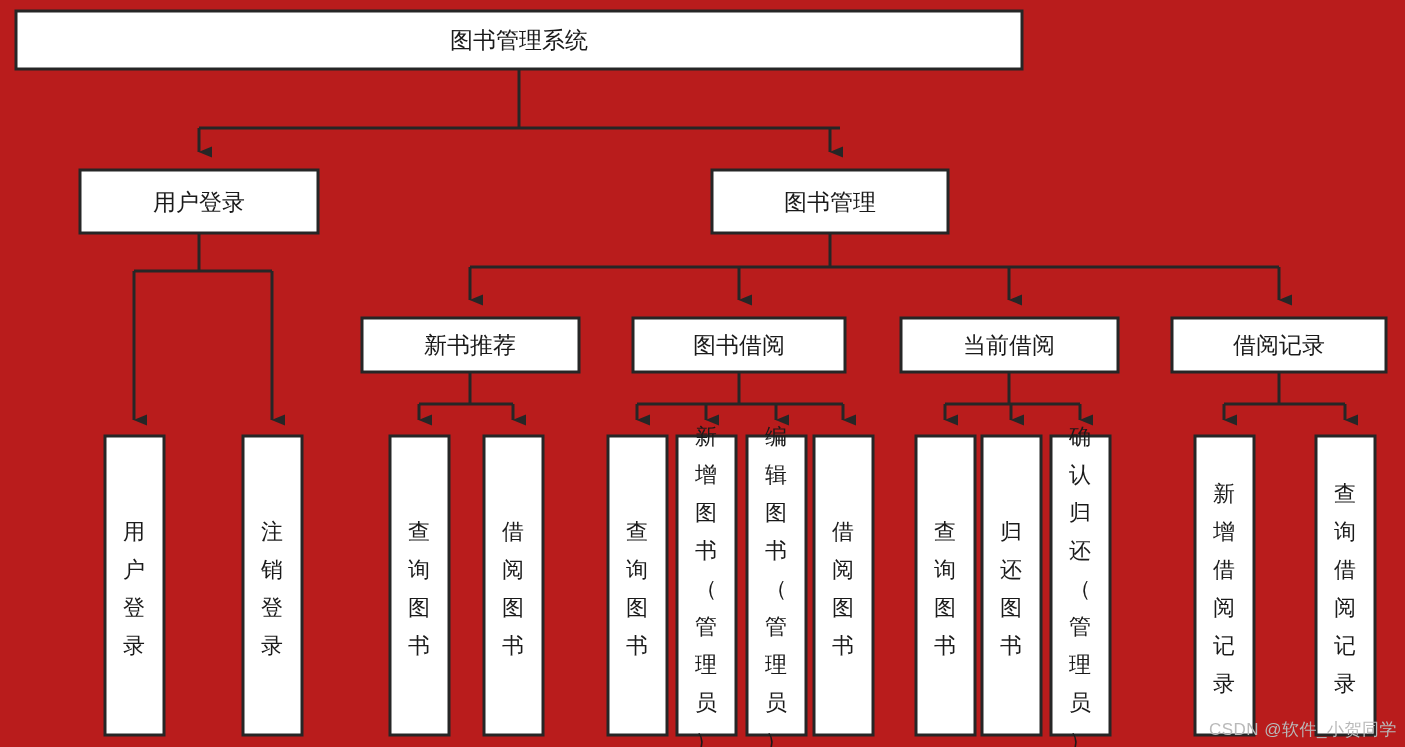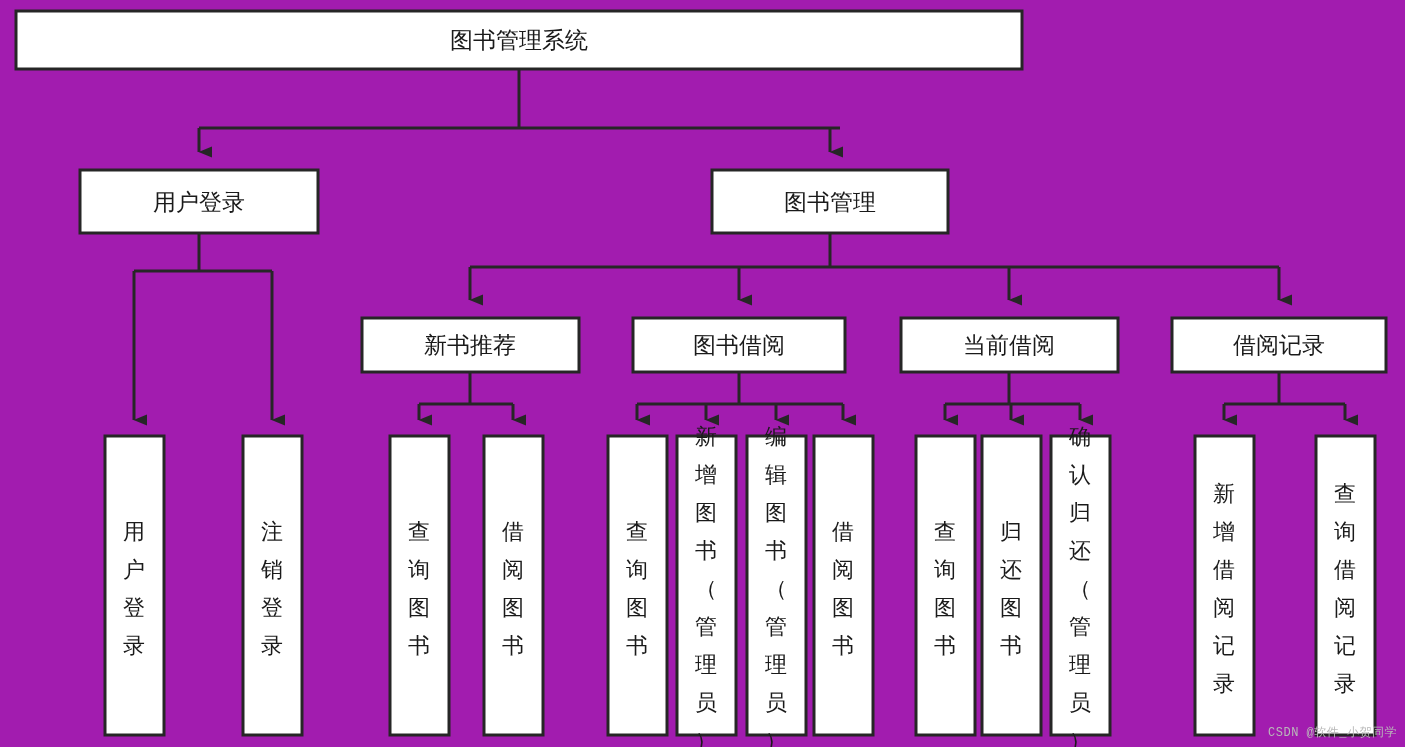--- a/index.html
+++ b/index.html
@@ -1,33 +1,33 @@
 <!DOCTYPE html>
 <html><head>
 <meta charset="utf-8">
 <style>
   html,body{margin:0;padding:0;background:#ffffff;}
   body{
     font-family:"Liberation Sans","DejaVu Sans",sans-serif;
     width:1405px;height:747px;overflow:hidden;
   }
-  #diagram-root{position:relative;width:1405px;height:747px;background:#a21caf;}
+  #diagram-root{position:relative;width:1405px;height:747px;background:#b91c1c;}
   svg#flow{position:absolute;left:0;top:0;width:1405px;height:747px;display:block;}
   .node-rect{fill:#ffffff;stroke:#262626;stroke-width:3;}
   .node-label{
     font-family:"DejaVu Sans","Liberation Sans",sans-serif;
     fill:#1a1a1a;font-size:23px;text-anchor:middle;dominant-baseline:middle;
   }
   .node-label.vert{font-size:22px;}
   .connector{stroke:#262626;stroke-width:3;fill:none;stroke-linecap:butt;}
   .arrow-head{fill:#262626;stroke:none;}
   .watermark{
     position:absolute;right:8px;bottom:6px;
-    font-family:Liberation Mono, monospace;
-    font-size:12px;color:#b9b9b9;letter-spacing:.5px;
+    font-family:Liberation Sans, sans-serif;
+    font-size:17px;color:#b9b9b9;letter-spacing:.5px;
     white-space:nowrap;pointer-events:none;user-select:none;
   }
 </style>
 </head>
 <body>
 
 <div id="diagram-root">
 
   <svg id="flow" viewBox="0 0 1405 747">
     <defs>

